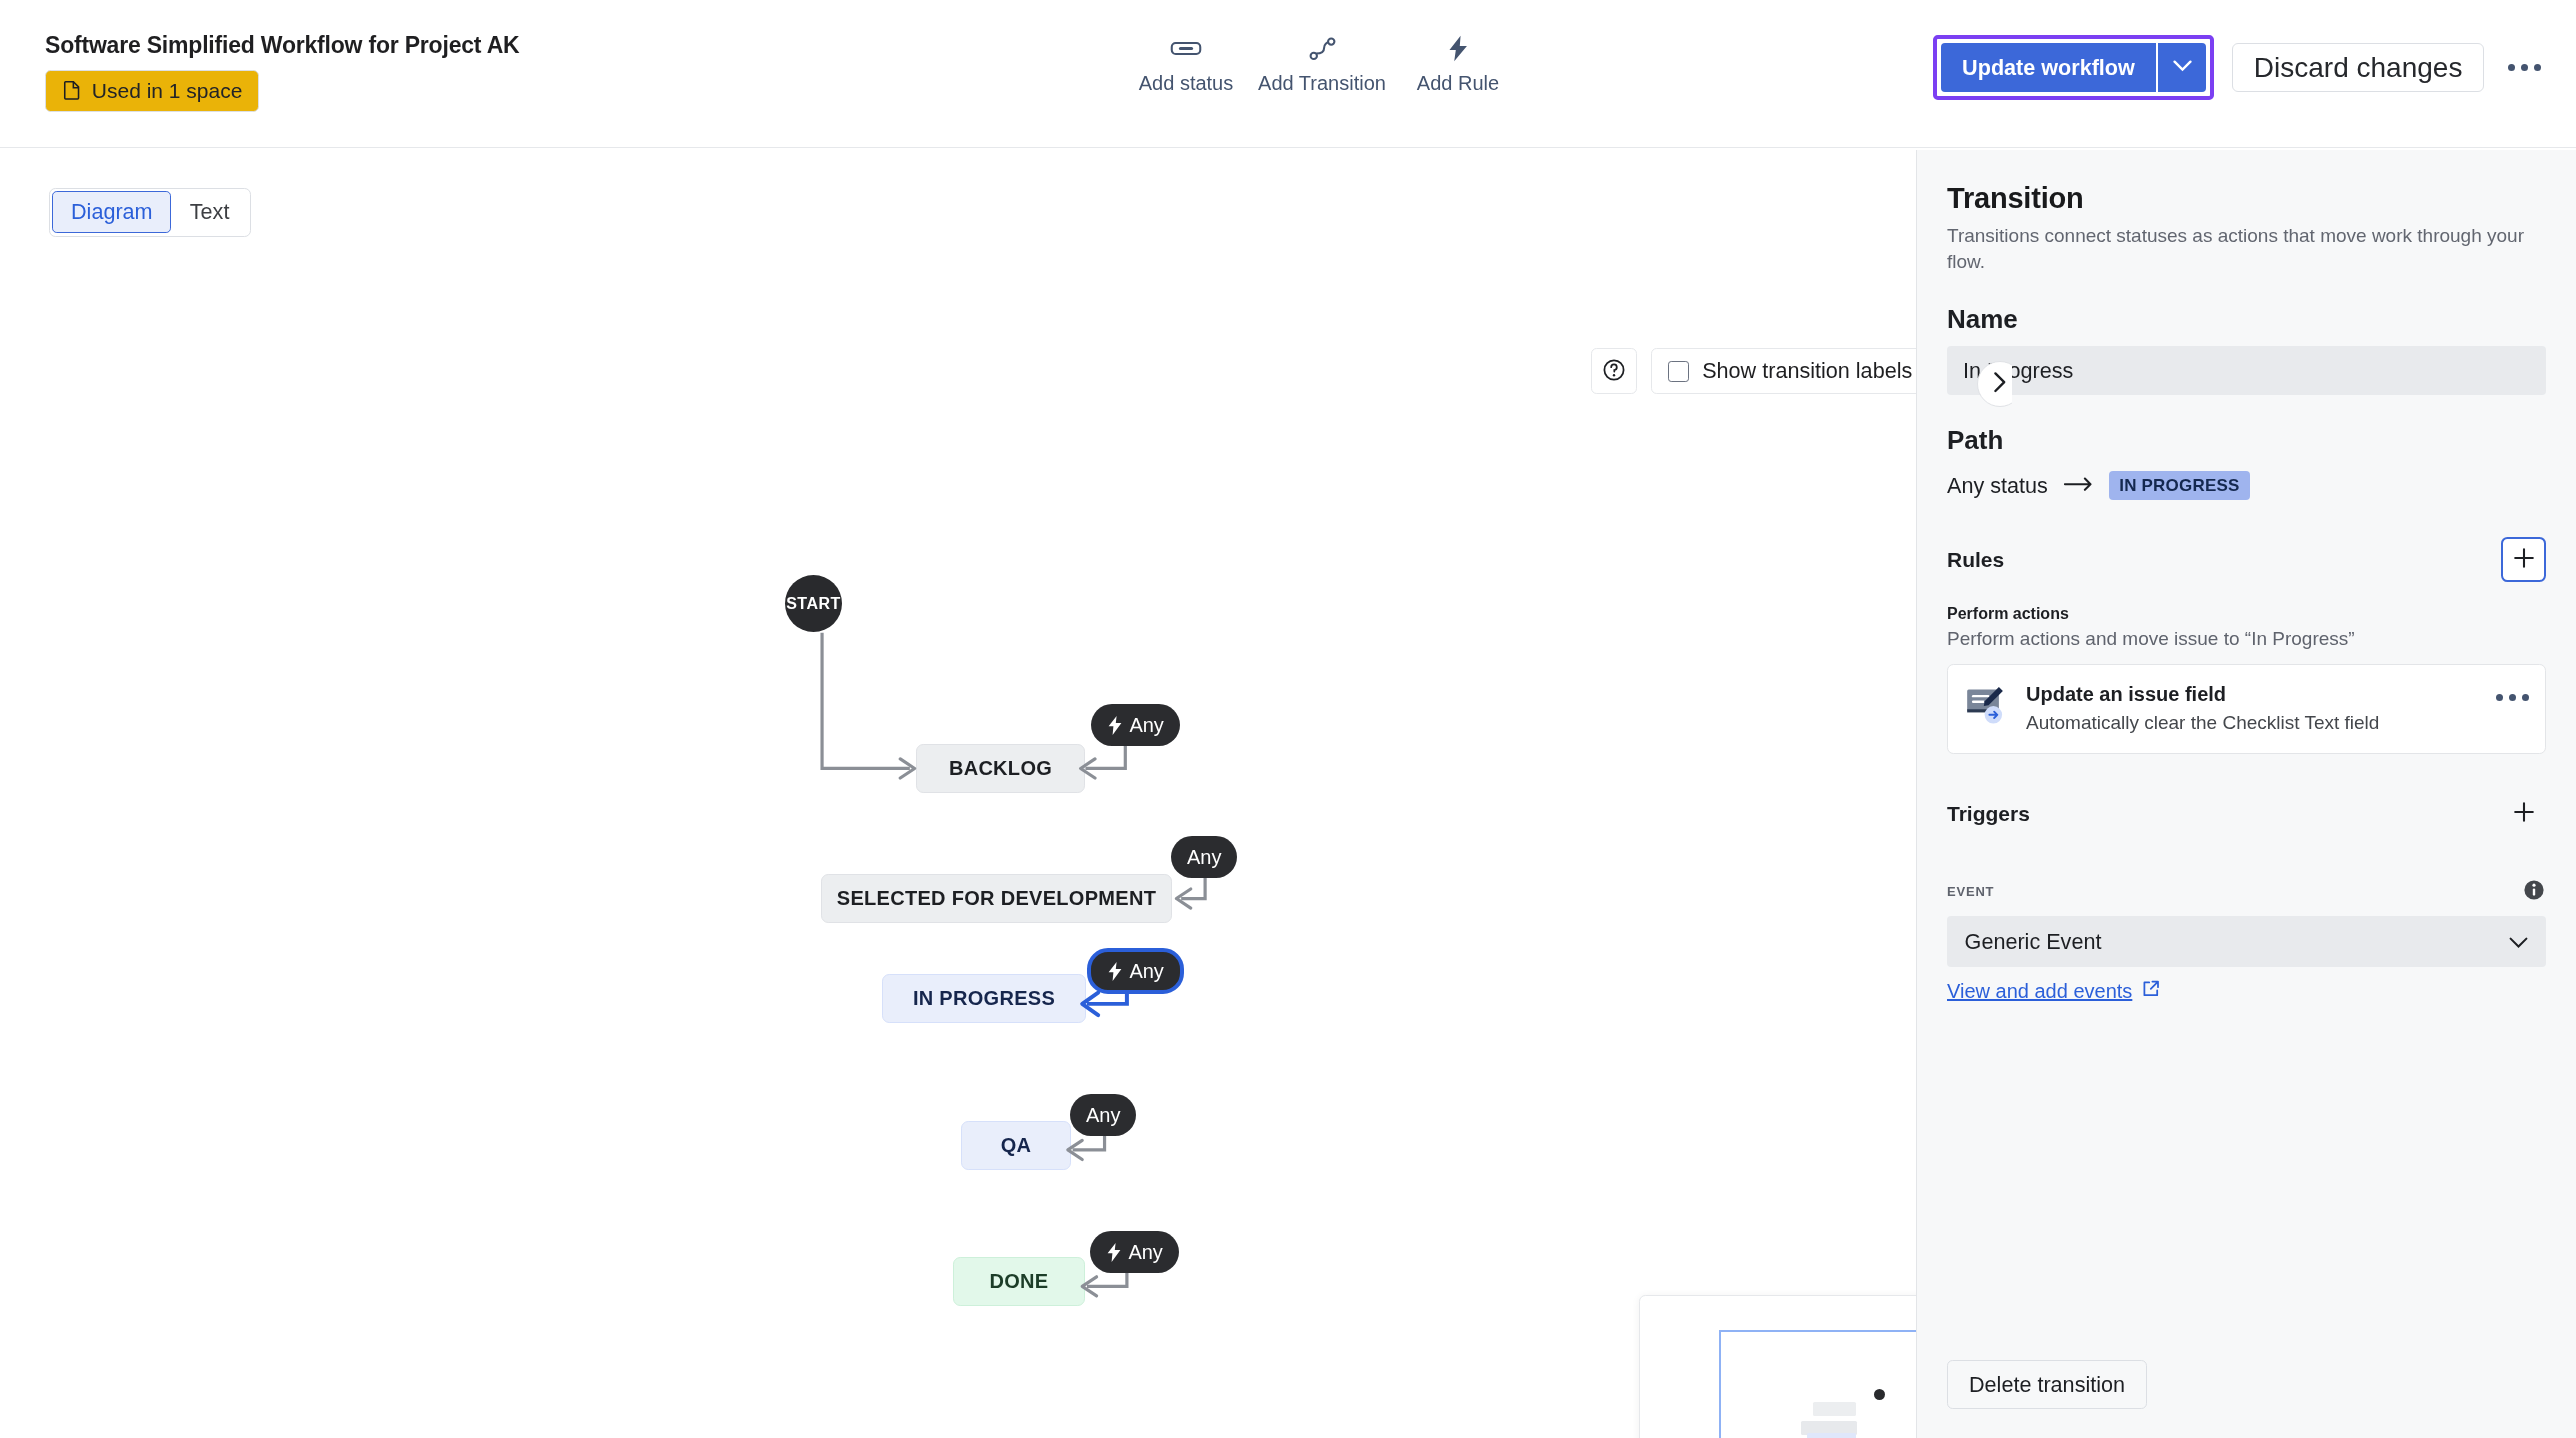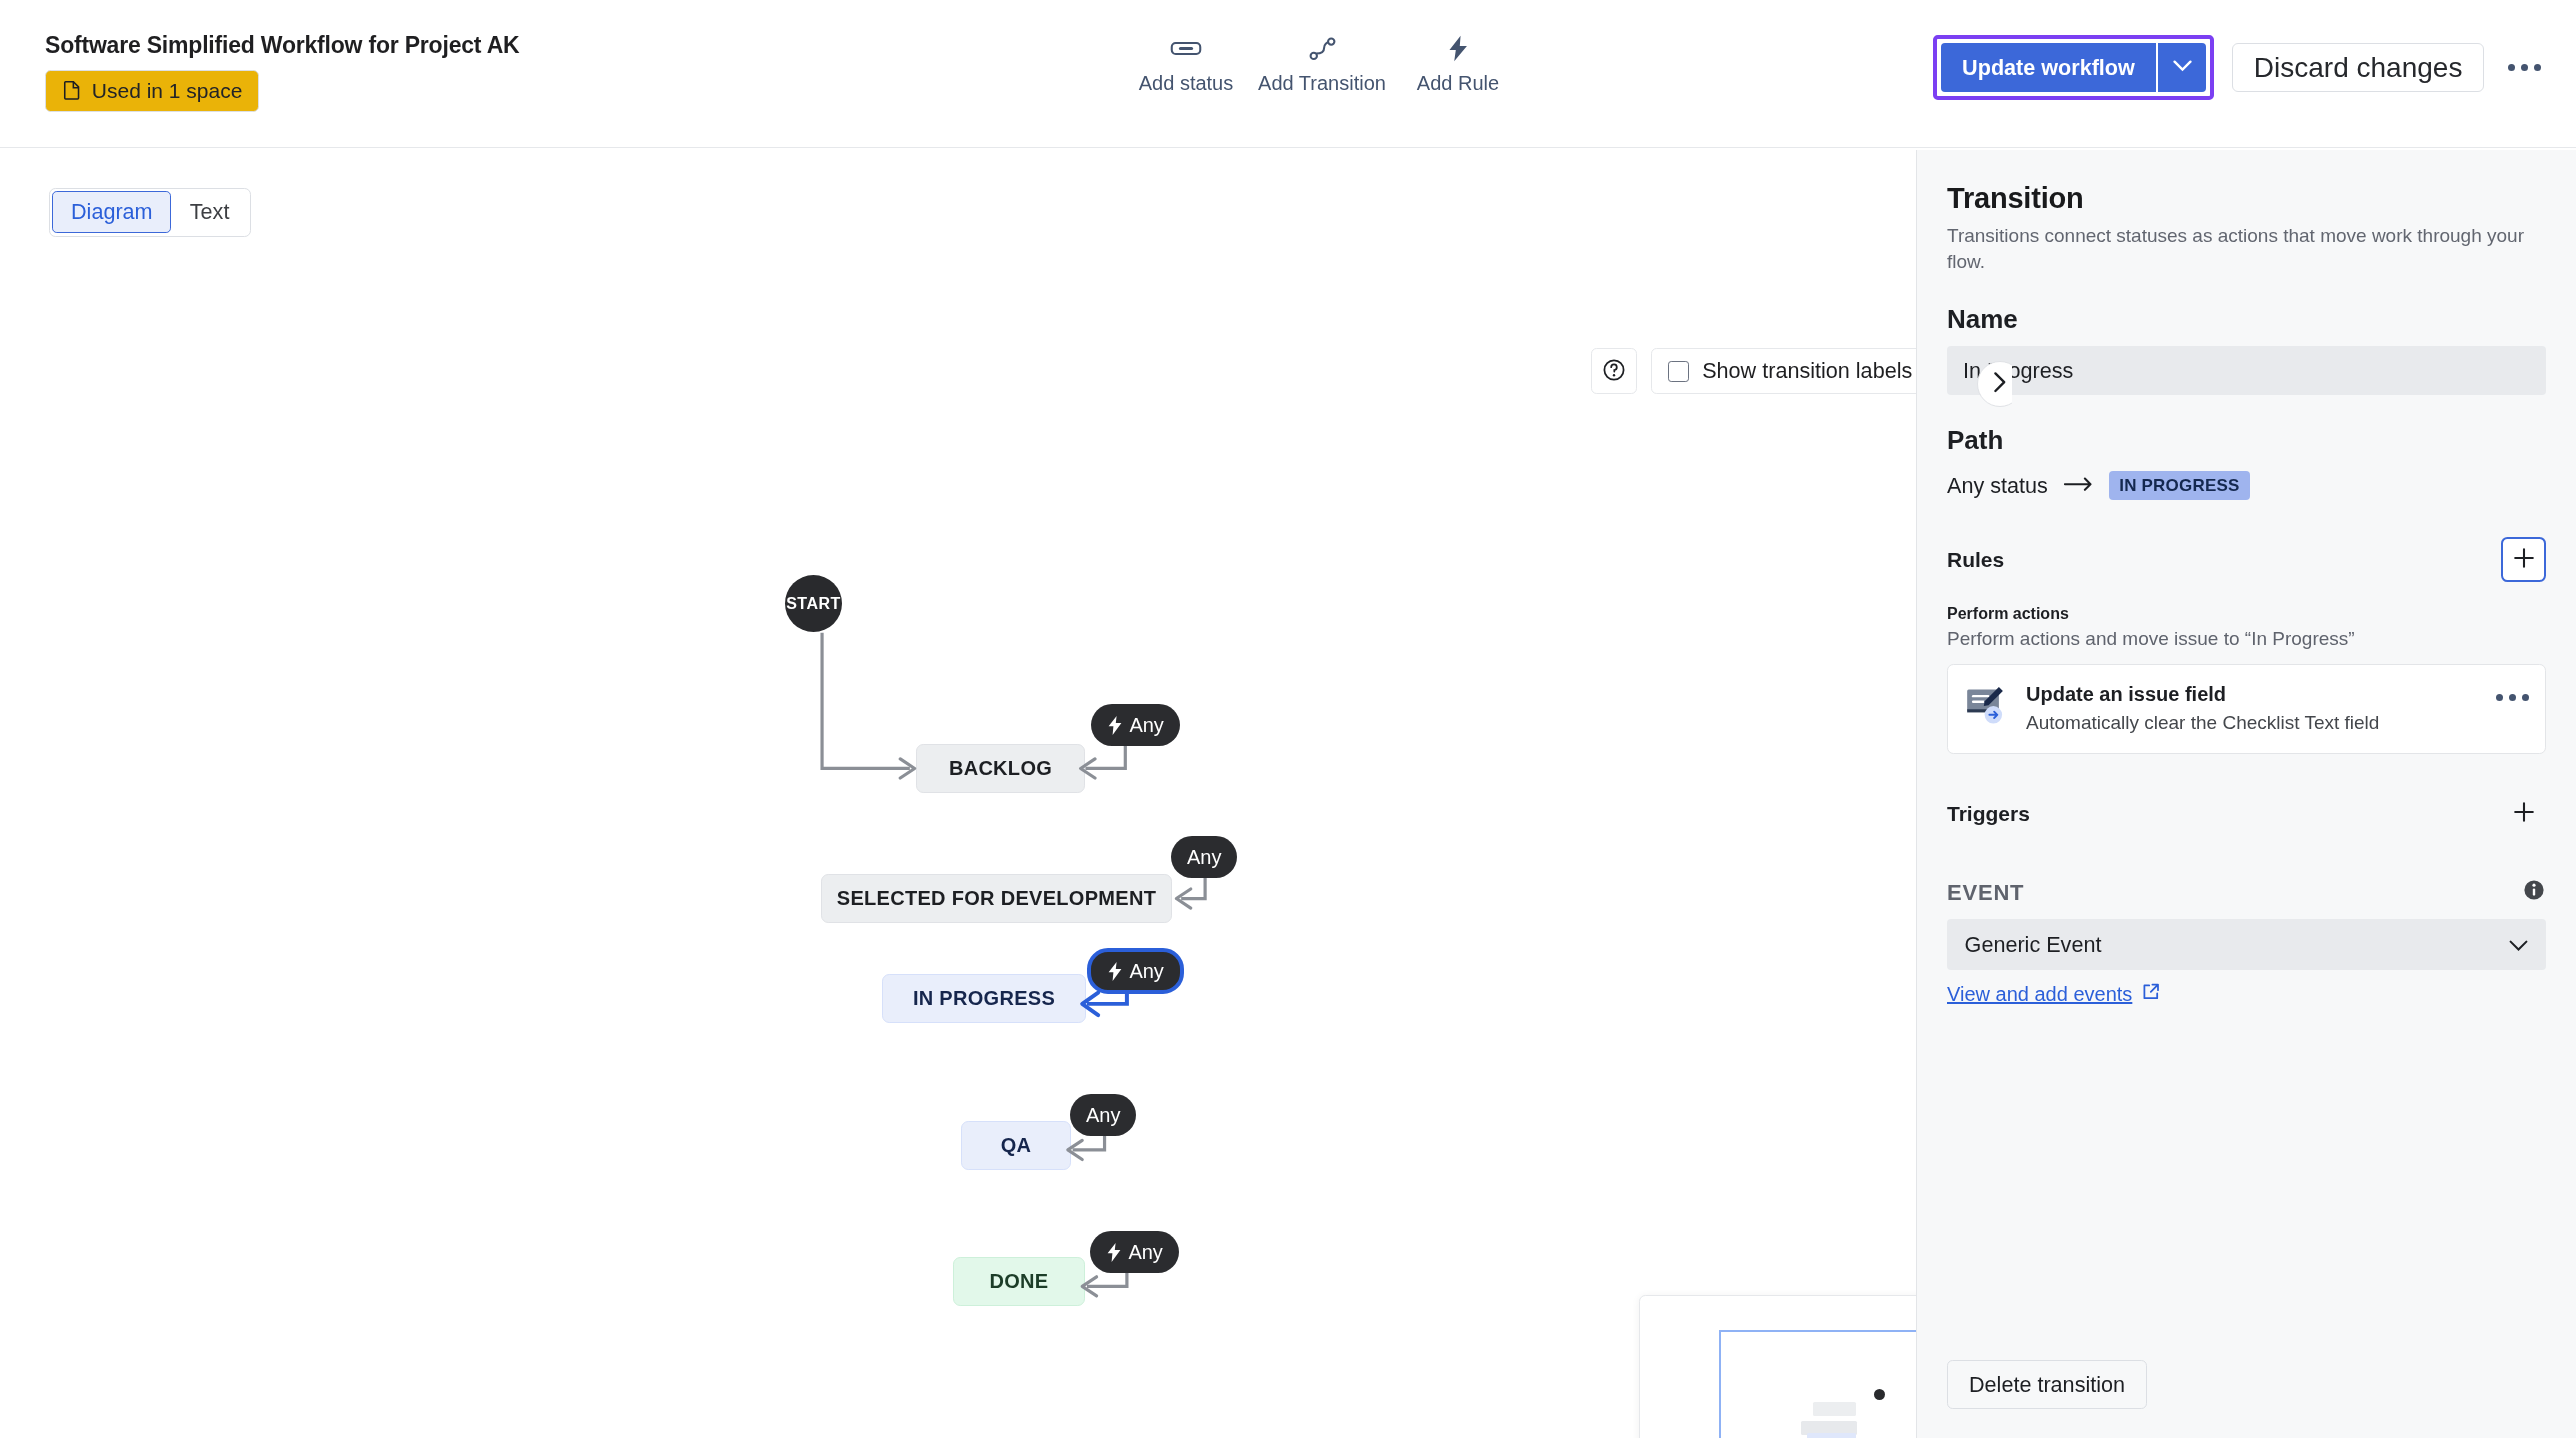--- a/index.html
+++ b/index.html
@@ -186,21 +186,21 @@
   .perform-sub { margin-top: 4.8px; font-size:19px;color:#5f636d; }
   .action-card {
     margin-top: 14.4px; border:1.6px solid #e3e5e8; border-radius:6.4px; background:#fff;
     padding: 17.6px 16px; display:flex; align-items:flex-start; gap:16px;
   }
   .action-text { flex:1; }
   .action-title { font-size:20px;font-weight:bold;color:#1d1f23; }
   .action-desc { margin-top:4.8px;font-size:19px;color:#44474c;line-height:1.32; }
   .card-dots { padding-top: 11.2px; background:none;border:none;cursor:pointer; }
   .evt-lbl { margin-top: 42px; display:flex;align-items:center;justify-content:space-between; }
-  .evt-lbl span { font-size:22px;font-weight:bold;color:#5f636d;letter-spacing:0.8px; }
+  .evt-lbl span { font-size:13px;font-weight:bold;color:#5f636d;letter-spacing:0.8px; }
   .evt-select {
     margin-top: 11.2px; height: 51px; background:#e8eaed; border-radius:4px;
     display:flex;align-items:center;justify-content:space-between; padding: 0 17.6px;
     font-size:21.6px;color:#1d1f23; cursor:pointer;
   }
   .evt-link {
     margin-top: 12.8px; display:inline-flex;align-items:center;gap:9.6px;
     font-size:20px;color:#2b5fd9;text-decoration:underline; cursor:pointer;
   }
   .delete-btn {

